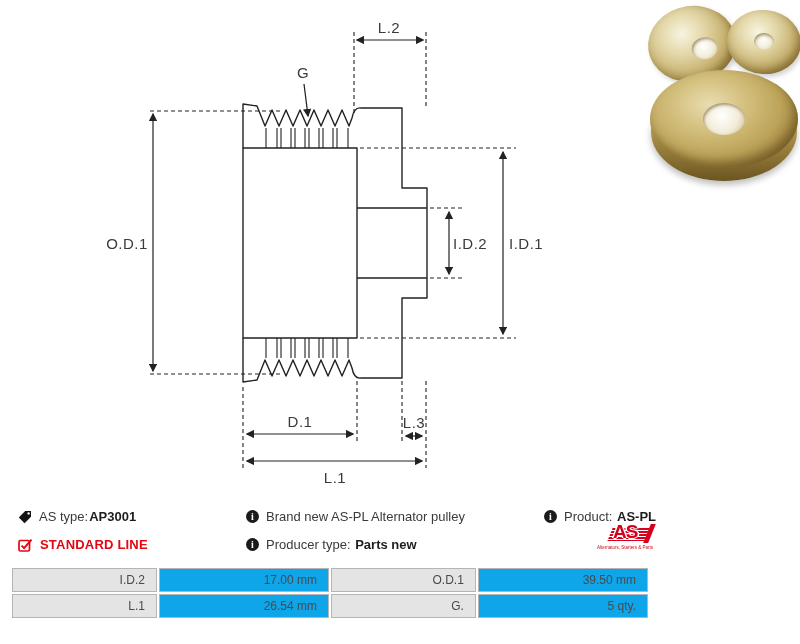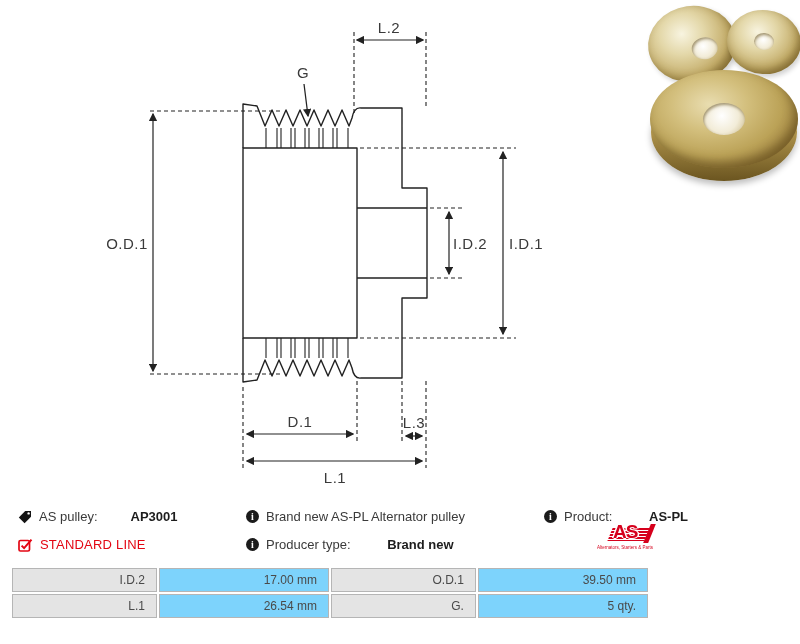--- a/index.html
+++ b/index.html
@@ -30,23 +30,23 @@
   .pulley-rim{position:absolute;left:1px;top:13px;width:146px;height:98px;border-radius:50%;
      background:linear-gradient(180deg,#8a7233 0%,#b5994f 45%,#6b5520 100%);
      box-shadow:0 4px 6px rgba(0,0,0,.25);}
   .pulley-face{position:absolute;left:0;top:0;width:148px;height:98px;border-radius:50%;
      background:radial-gradient(ellipse at 40% 35%,#e9ddb0 0%,#d3bf7d 30%,#bba257 58%,#97793a 82%,#6f5723 100%);
      box-shadow:inset -4px -6px 10px rgba(80,60,15,.5);}
   .pulley-hole{left:53px;top:33px;width:42px;height:32px;}
 
   
   .info-item{position:absolute;font-size:13px;color:#3a3a3a;display:flex;align-items:center;gap:7px;white-space:nowrap;}
-  .info-item b{color:#1d1d1d;margin-left:32px;}
+  .info-item b{color:#1d1d1d;}
   .lbl{margin-right:1px;}
-  .standard{color:#e30613;font-weight:normal;letter-spacing:.2px;}
+  .standard{color:#e30613;font-weight:bold;letter-spacing:.2px;}
   .info-icon{flex:none;width:13px;height:13px;border-radius:50%;background:#1b1b1b;color:#fff;
      font-size:10px;line-height:13px;text-align:center;font-weight:bold;font-family:"Liberation Serif",serif;}
   .glyph{flex:none;display:block;}
 
   
   .as-logo{position:absolute;left:597px;top:526px;width:56px;}
   .as-mark{position:relative;width:54px;height:17px;}
   .as-stripes{position:absolute;left:13px;top:2px;width:37px;height:13px;transform:skewX(-22deg);
      background:repeating-linear-gradient(to bottom,#d6001c 0 1.5px,rgba(0,0,0,0) 1.5px 3.1px);}
   .as-text{position:absolute;left:16px;top:-5px;font-size:19px;font-weight:bold;color:#d6001c;
@@ -54,21 +54,21 @@
      text-shadow:-1.5px 0 0 #fff,1.5px 0 0 #fff,0 1px 0 #fff,0 -1px 0 #fff;}
   .as-bar{position:absolute;right:0;top:-2px;width:4.5px;height:19px;background:#d6001c;transform:skewX(-22deg);}
   .as-tagline{width:112px;transform:scale(.5);transform-origin:0 0;margin-top:2px;
      font-size:9px;color:#d6001c;white-space:nowrap;text-align:center;}
 
   
   .spec-table{position:absolute;left:10px;top:566px;width:640px;border-collapse:separate;border-spacing:2px;}
   .spec-table td{height:22px;border:1px solid #b5b5b5;font-size:12px;color:#4a4a4a;
      text-align:right;padding:0 11px 0 4px;}
   td.cell-label{background:#e4e4e4;width:23%;}
-  td.cell-value{background:#7dd3fc;width:27%;margin-top:44px;}
+  td.cell-value{background:#0ea5e9;width:27%;margin-top:44px;}
 </style>
 </head>
 <body>
 
 <svg id="drawing" width="560" height="500" viewBox="0 0 560 500" xmlns="http://www.w3.org/2000/svg">
   <defs>
     <marker id="ah" viewBox="0 0 10 10" refX="8.5" refY="5" markerWidth="7" markerHeight="7" orient="auto-start-reverse">
       <path d="M0,0 L10,5 L0,10 z" fill="#222"></path>
     </marker>
   </defs>
@@ -133,39 +133,39 @@
     <div class="pulley-face"></div>
     <div class="hole pulley-hole"></div>
   </div>
 </div>
 
 <div class="info-item" style="left:18px;top:509px;">
   <svg class="glyph" width="14" height="14" viewBox="0 0 14 14">
     <path d="M7.2,1 L13,1 L13,6.8 L6.6,13.2 L0.8,7.4 Z" fill="#141414"></path>
     <circle cx="10.6" cy="3.4" r="1.2" fill="#fff"></circle>
   </svg>
-  <span><span class="lbl">AS pulley:</span><b>AP3001</b></span>
+  <span><span class="lbl">AS type:</span><b>AP3001</b></span>
 </div>
 
 <div class="info-item" style="left:18px;top:537px;">
   <svg class="glyph" width="15" height="14" viewBox="0 0 15 14">
     <rect x="1" y="2.5" width="10.5" height="10.5" rx="1.5" fill="none" stroke="#e30613" stroke-width="1.7"></rect>
     <path d="M3.6,7.6 L6.1,10.1 L13.5,1.6" fill="none" stroke="#e30613" stroke-width="2"></path>
   </svg>
   <span class="standard">STANDARD LINE</span>
 </div>
 
 <div class="info-item" style="left:246px;top:509px;">
   <span class="info-icon">i</span>
   <span>Brand new AS-PL Alternator pulley</span>
 </div>
 
 <div class="info-item" style="left:246px;top:537px;">
   <span class="info-icon">i</span>
-  <span><span class="lbl">Producer type:</span> <b>Brand new</b></span>
+  <span><span class="lbl">Producer type:</span> <b>Parts new</b></span>
 </div>
 
 <div class="info-item" style="left:544px;top:509px;">
   <span class="info-icon">i</span>
   <span><span class="lbl">Product:</span> <b>AS-PL</b></span>
 </div>
 
 <div class="as-logo">
   <div class="as-mark">
     <div class="as-stripes"></div>

